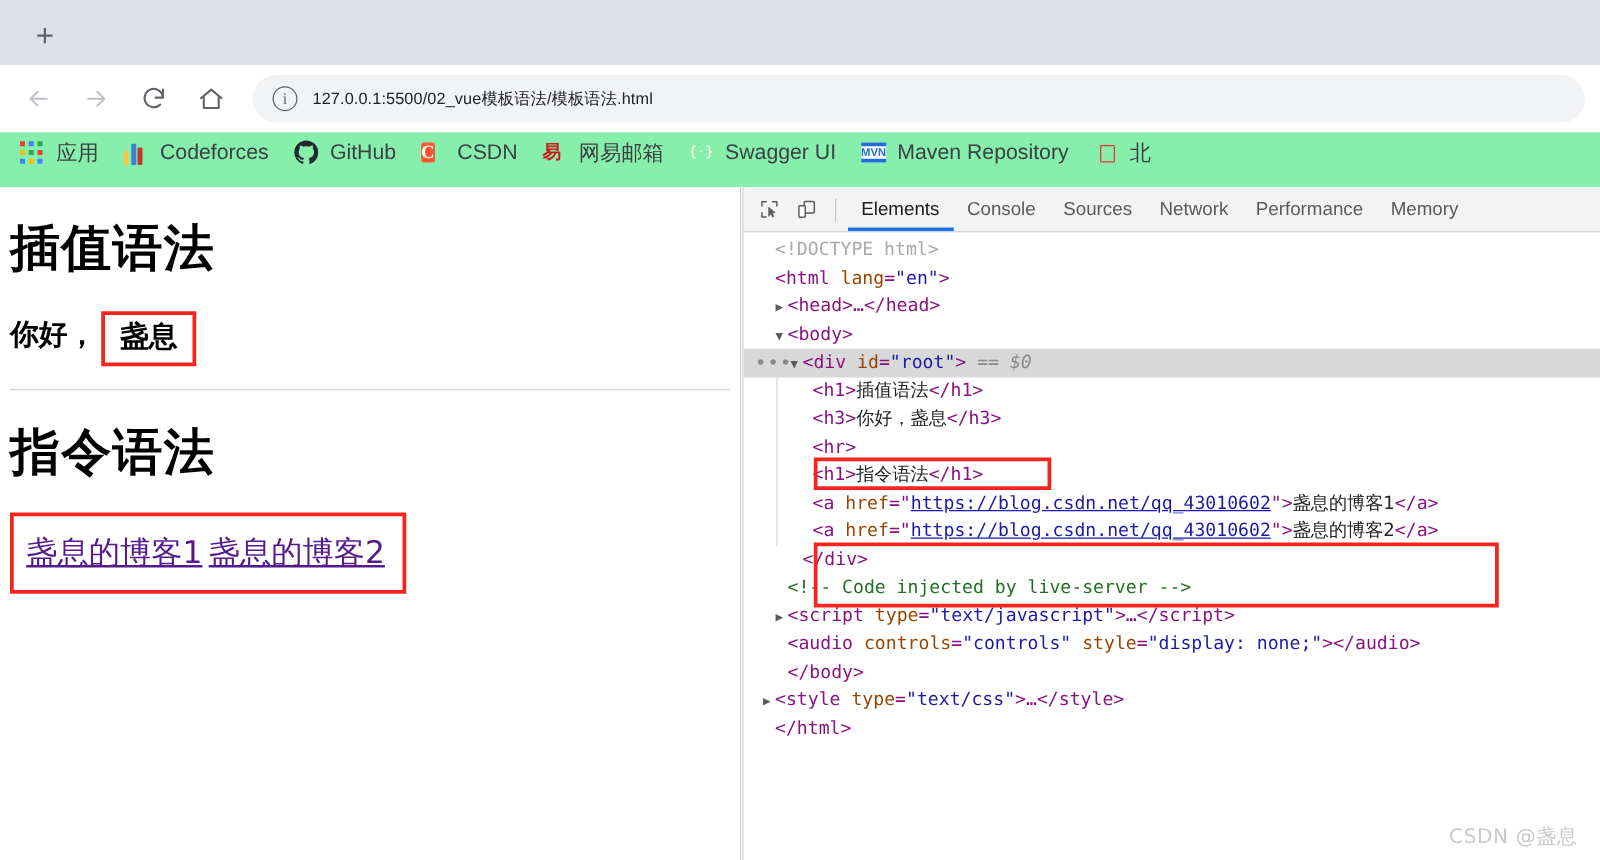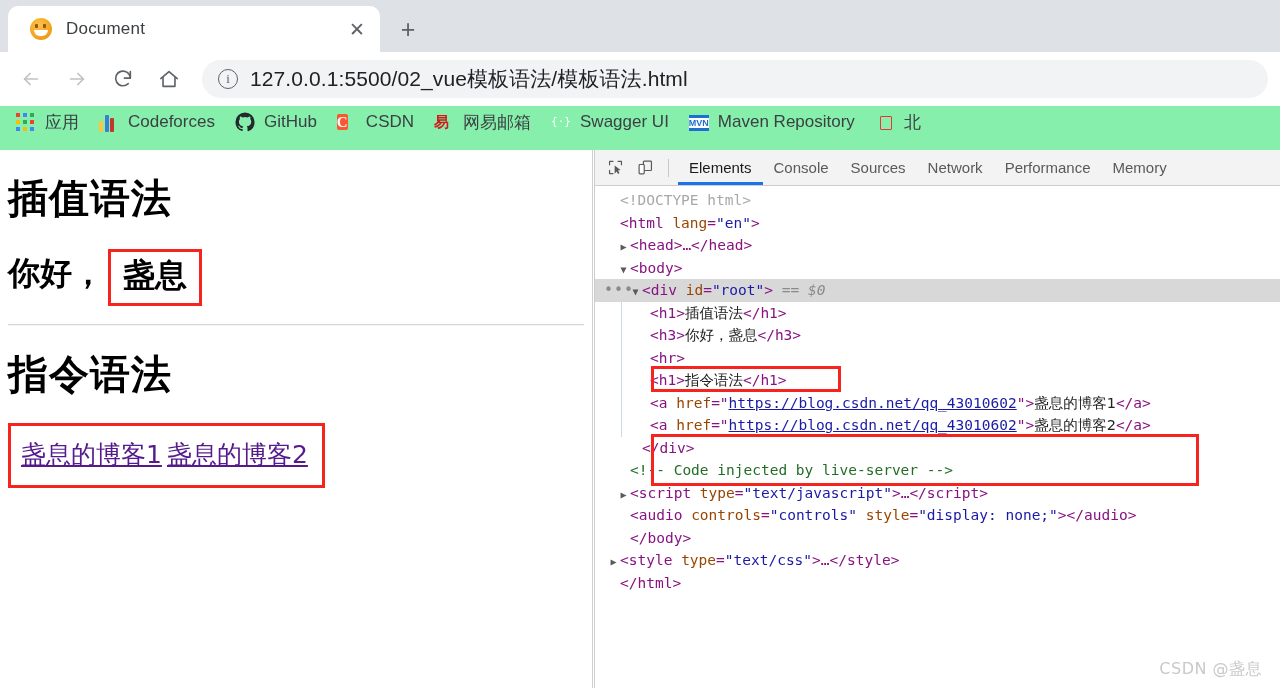--- a/index.html
+++ b/index.html
@@ -70,21 +70,21 @@
     display: flex; align-items: center; padding: 0 16px; margin-left: 6px;
     cursor: text;
   }
   #omnibox-info-icon {
     width: 20px; height: 20px; flex: 0 0 20px; margin-right: 12px;
     border: 1.6px solid #5f6368; border-radius: 50%;
     color: #5f6368; font-size: 13px; line-height: 17px; text-align: center;
     font-family: "Liberation Serif", serif;
   }
   #omnibox-url {
-    font-size: 21px; color: #202124; white-space: nowrap;
+    font-size: 13px; color: #202124; white-space: nowrap;
     overflow: hidden; letter-spacing: .1px;
   }
 
   #bookmarks {
     height: 44px; background: #86efac;
     display: flex; align-items: flex-start; padding: 0 6px;
     overflow: hidden; white-space: nowrap;
   }
   .bm {
     display: flex; align-items: center; height: 32px;
@@ -150,21 +150,21 @@
   #page-pane {
     position: absolute; left: 0; top: 0; width: 593px; height: 538px;
     background: #fff; overflow: hidden;
     border-right: 1px solid #cfcfcf;
   }
   #page-content { padding: 0 8px; font-family: "DejaVu Sans", sans-serif; }
   #page-content h1 {
     font-size: 40px; margin: 21px 0 21px 0; color: #000; font-weight: bold; letter-spacing: 1px;
   }
   #page-content h3 {
-    font-size: 32px; margin: 19px 0 19px 0; color: #000; font-weight: bold;
+    font-size: 23px; margin: 19px 0 19px 0; color: #000; font-weight: bold;
   }
   #page-content hr {
     border: none; border-top: 1px solid #d7d7d7; border-bottom: 1px solid #f4f4f4;
     margin: 20px 0 20px 0;
   }
   .boxed-inline {
     display: inline-block; border: 3px solid #f5241f; padding: 2px 12px 5px 12px;
     margin-left: 4px; position: relative; top: 2px;
   }
   #links-row { position: relative; display: inline-block; }
@@ -230,27 +230,20 @@
     color: #c9c9c9; font-size: 16px; letter-spacing: .5px;
     font-family: "DejaVu Sans", sans-serif;
   }
 </style>
 </head>
 <body>
 
 <div id="browser-chrome">
 
   <div id="tabstrip">
-    <div id="tab-active">
-      <div id="tab-favicon">
-        <div class="favicon-circle"></div>
-      </div>
-      <div id="tab-title">Document</div>
-      <div id="tab-close">✕</div>
-    </div>
     <div id="new-tab-button">+</div>
   </div>
 
   <div id="toolbar">
     <div class="nav-btn disabled">
       <svg width="22" height="22" viewBox="0 0 24 24" fill="none" stroke="currentColor" stroke-width="1.8" stroke-linecap="round" stroke-linejoin="round">
           <line x1="19" y1="12" x2="5" y2="12"></line>
           <polyline points="11 18 5 12 11 6"></polyline>
         </svg>
     </div>

